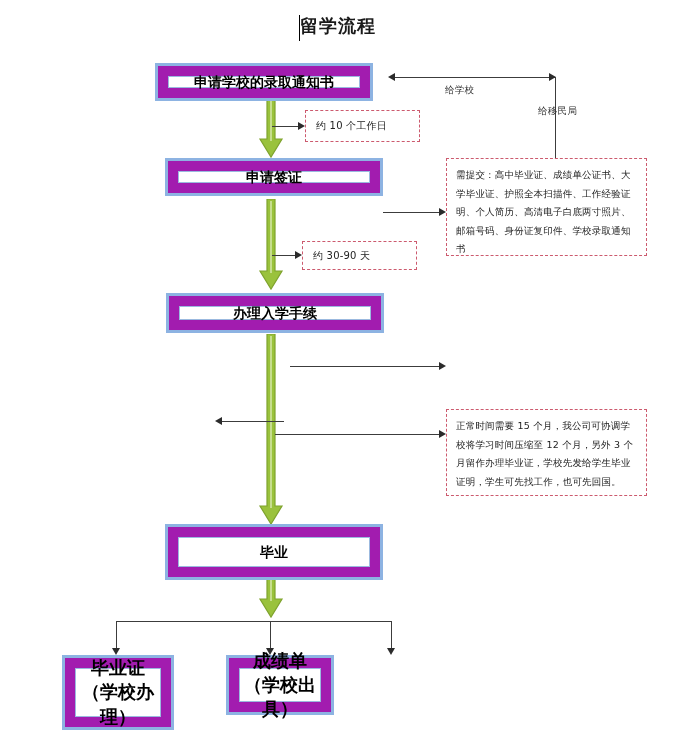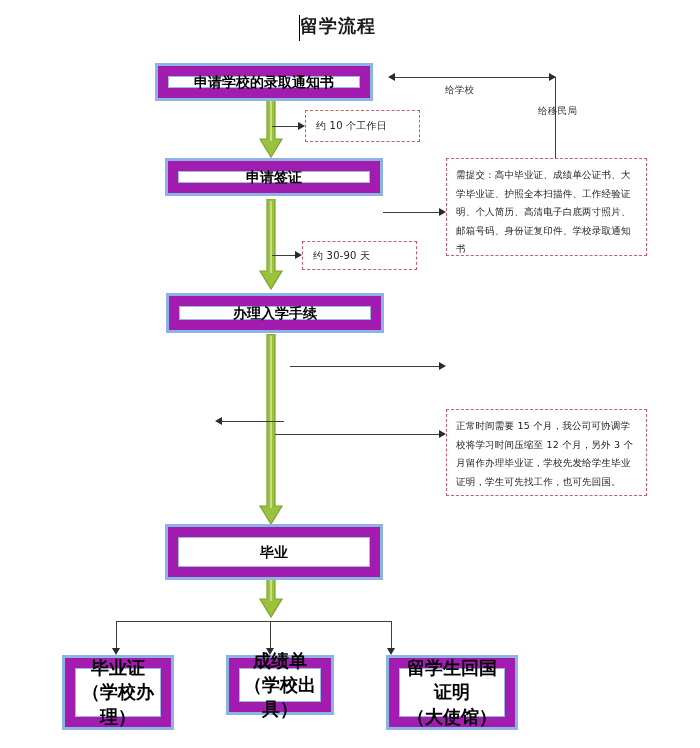--- a/index.html
+++ b/index.html
@@ -211,22 +211,14 @@
 
   <div class="pbox" style="left:226px; top:655px; width:108px; height:60px;">
     <div class="pbox-inner small">
       <div>
         <div>成绩单</div>
         <div>（学校出具）</div>
       </div>
     </div>
   </div>
 
-  <div class="pbox" style="left:386px; top:655px; width:132px; height:75px;">
-    <div class="pbox-inner small">
-      <div>
-        <div>留学生回国证明</div>
-        <div>（大使馆）</div>
-      </div>
-    </div>
-  </div>
 
 </div>
 
 </body></html>

